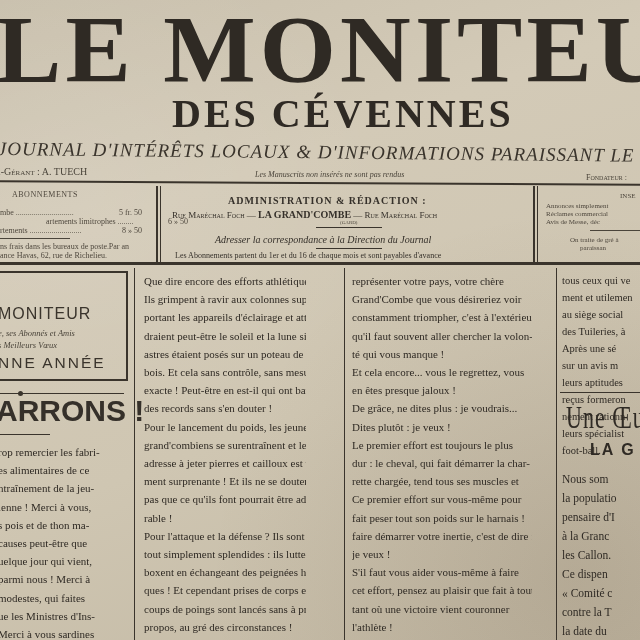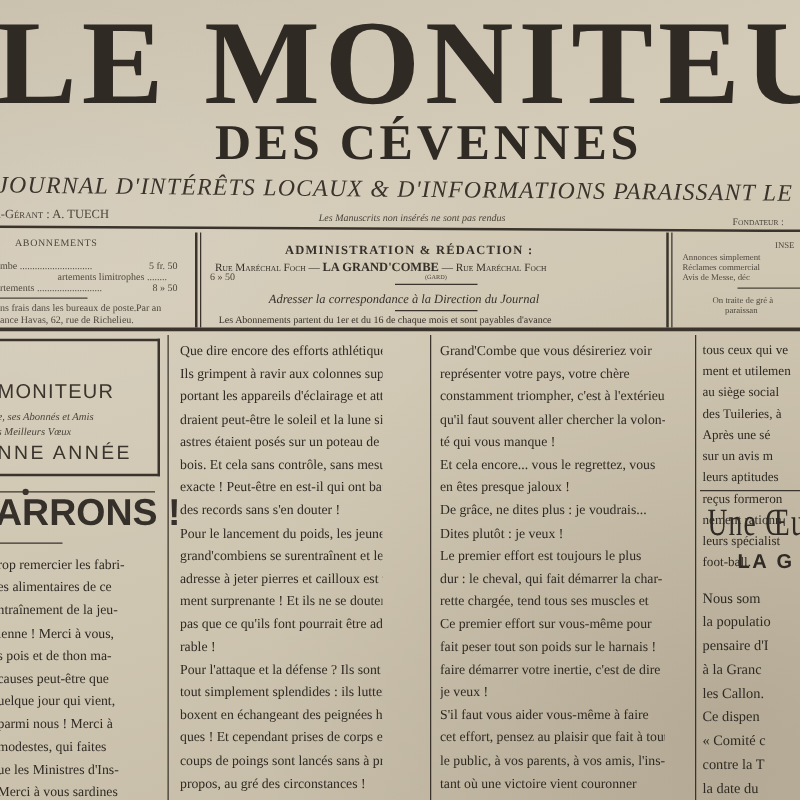--- a/index.html
+++ b/index.html
@@ -174,39 +174,38 @@
   <span class="ln">   Pour l'attaque et la défense ? Ils sont</span>
   <span class="ln">tout simplement splendides : ils luttent et</span>
   <span class="ln">boxent en échangeant des peignées héroï-</span>
   <span class="ln">ques ! Et cependant prises de corps et</span>
   <span class="ln">coups de poings sont lancés sans à pro-</span>
   <span class="ln">propos, au gré des circonstances !</span>
 
 </div>
 
 <div class="col col-center">
+  <span class="ln">représenter votre pays, votre chère</span>
   <span class="ln">Grand'Combe que vous désireriez voir</span>
-  <span class="ln">représenter votre pays, votre chère</span>
   <span class="ln">constamment triompher, c'est à l'extérieur</span>
   <span class="ln">qu'il faut souvent aller chercher la volon-</span>
   <span class="ln">té qui vous manque !</span>
   <span class="ln">   Et cela encore... vous le regrettez, vous</span>
   <span class="ln">en êtes presque jaloux !</span>
   <span class="ln">   De grâce, ne dites plus : je voudrais...</span>
   <span class="ln">   Dites plutôt : je veux !</span>
   <span class="ln">   Le premier effort est toujours le plus</span>
   <span class="ln">dur : le cheval, qui fait démarrer la char-</span>
   <span class="ln">rette chargée, tend tous ses muscles et</span>
   <span class="ln">Ce premier effort sur vous-même pour</span>
   <span class="ln">fait peser tout son poids sur le harnais !</span>
   <span class="ln">faire démarrer votre inertie, c'est de dire :</span>
   <span class="ln">je veux !</span>
   <span class="ln">   S'il faut vous aider vous-même à faire</span>
   <span class="ln">cet effort, pensez au plaisir que fait à tout</span>
-  <span class="ln">le public, à vos parents, à vos amis, l'ins-</span>
   <span class="ln">tant où une victoire vient couronner</span>
   <span class="ln">l'athlète !</span>
 
 </div>
 
 <div class="col col-right">
   <span class="ln">tous ceux qui ve</span>
   <span class="ln">ment et utilemen</span>
   <span class="ln">au siège social</span>
   <span class="ln">des Tuileries, à</span>

